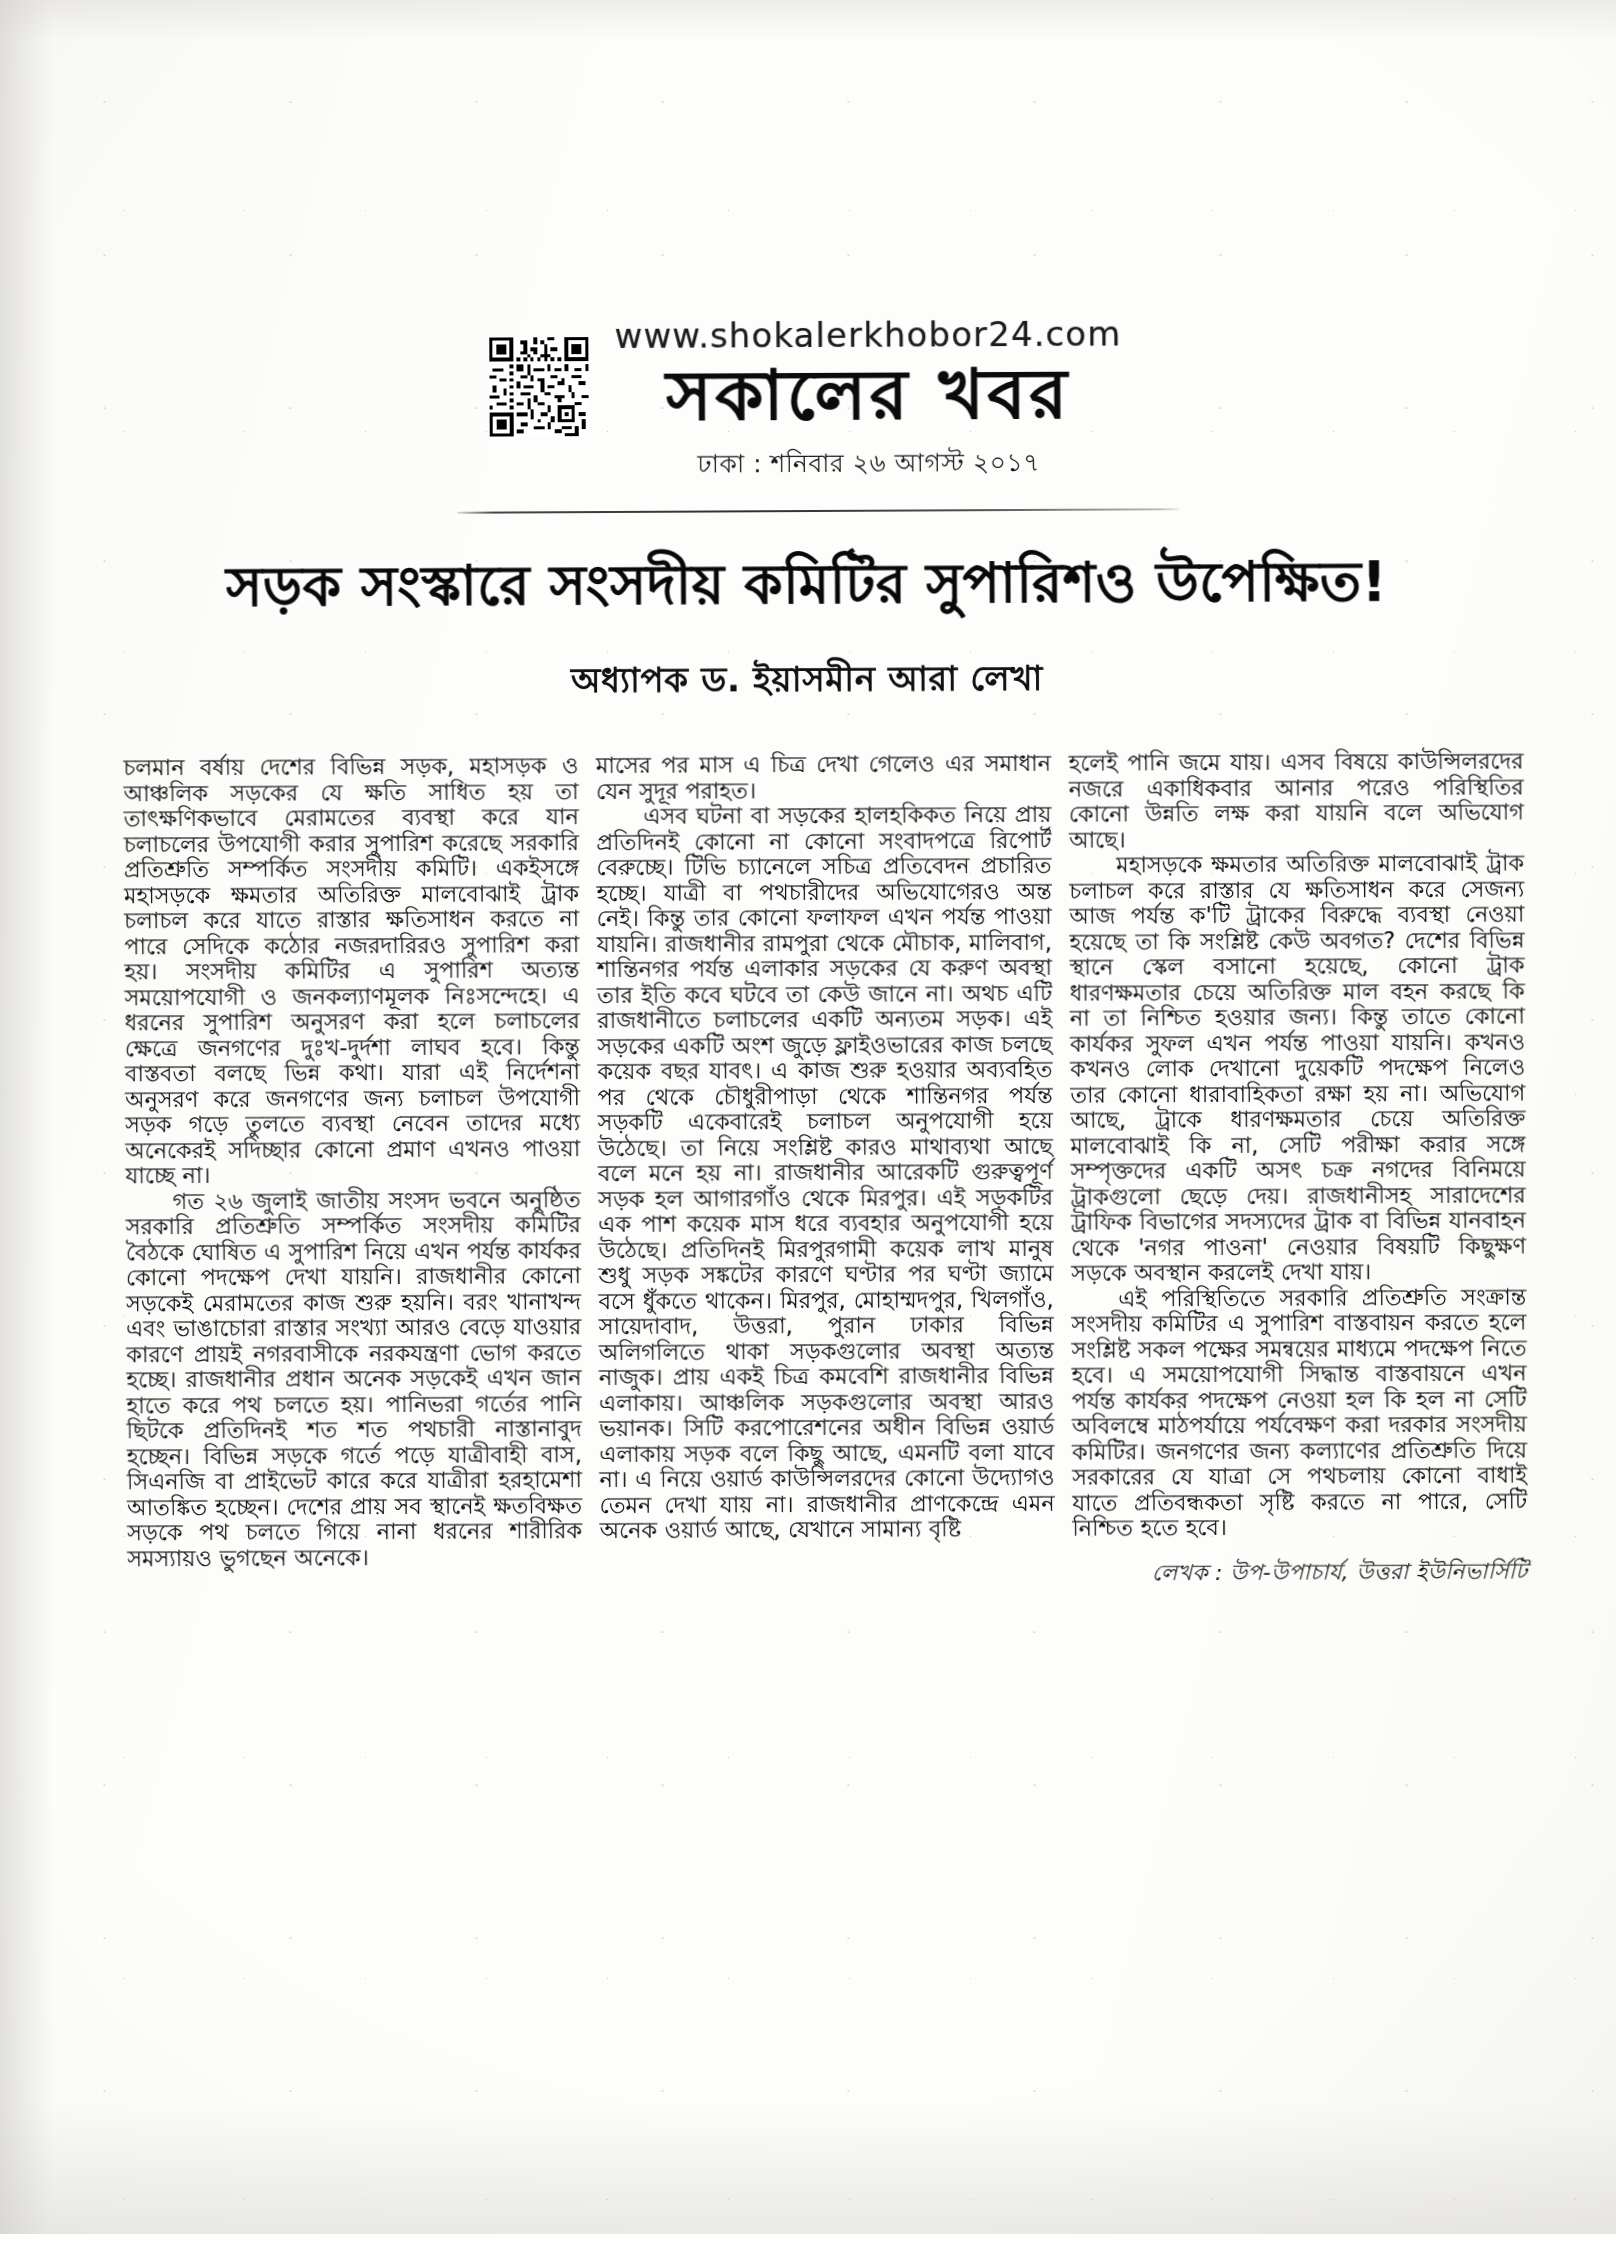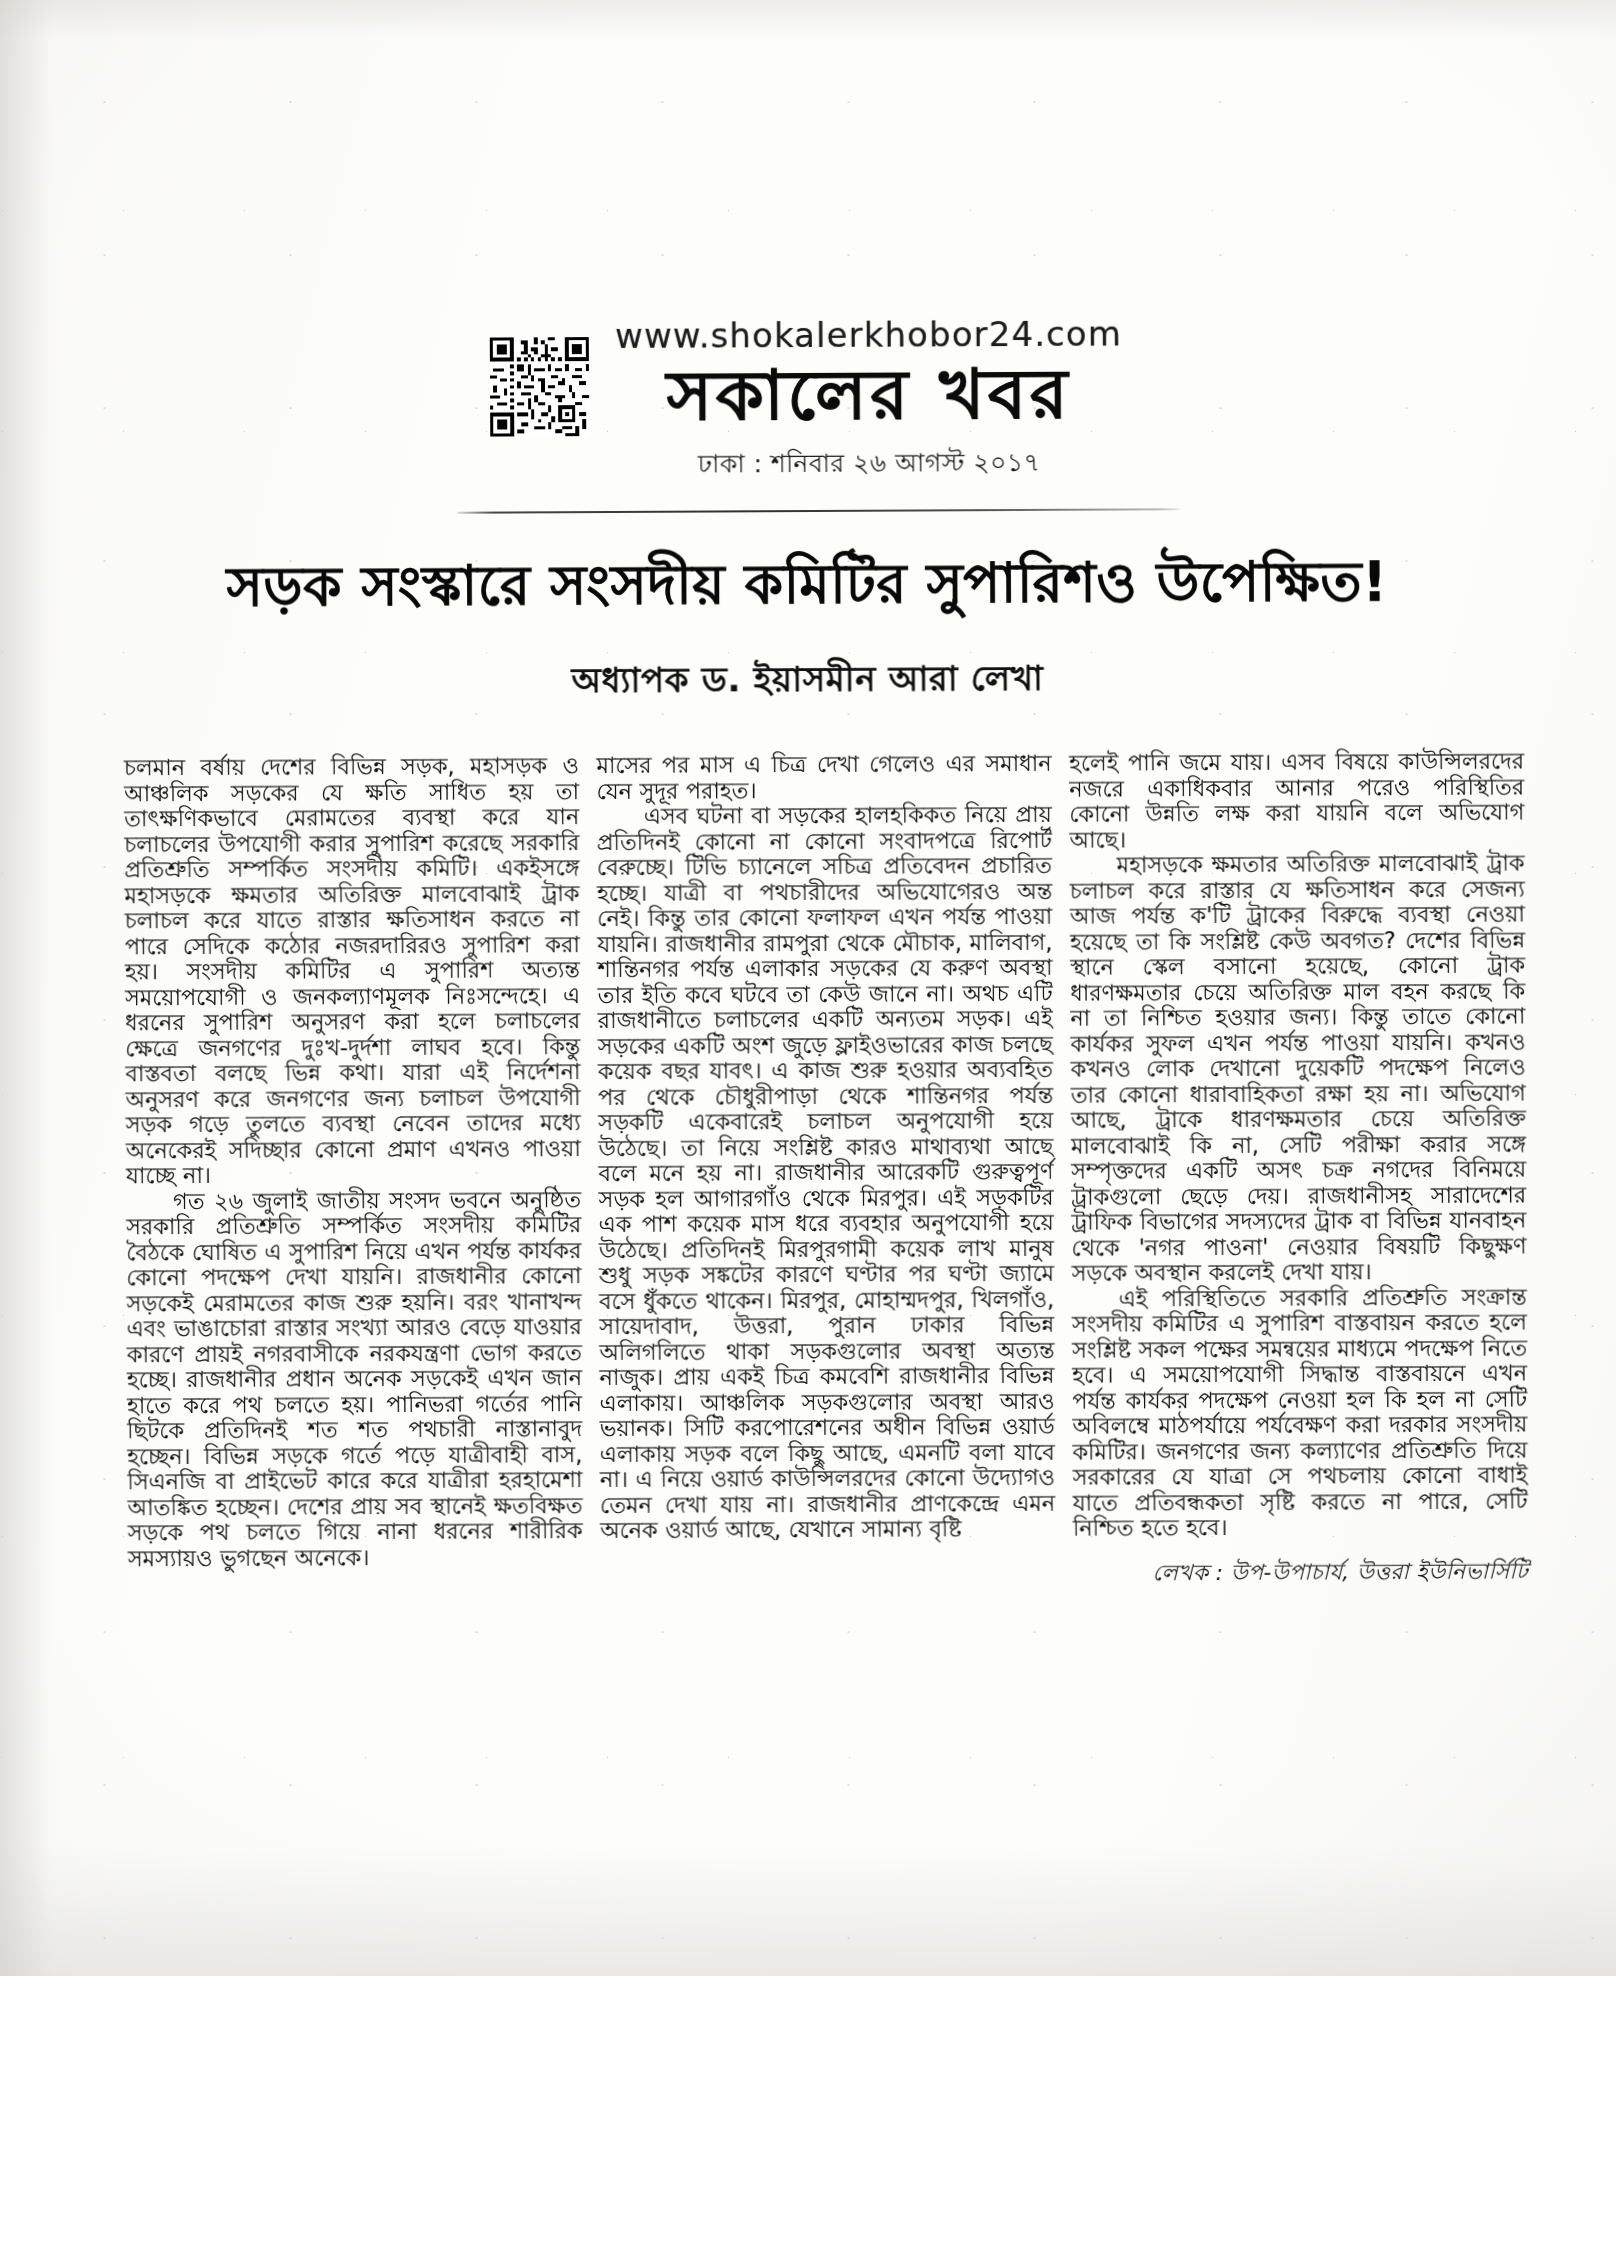--- a/index.html
+++ b/index.html
@@ -5,21 +5,21 @@
 <style>
   html, body {
     margin: 0;
     padding: 0;
     background: #ffffff;
   }
 
   #page {
     position: relative;
     width: 1616px;
-    height: 1976px;
+    height: 2234px;
     background: #fdfdfc;
     overflow: hidden;
     font-family: "DejaVu Sans", "Liberation Sans", sans-serif;
     color: #111111;
   }
 
   
   .paper-tone {
     position: absolute;
     inset: 0;

